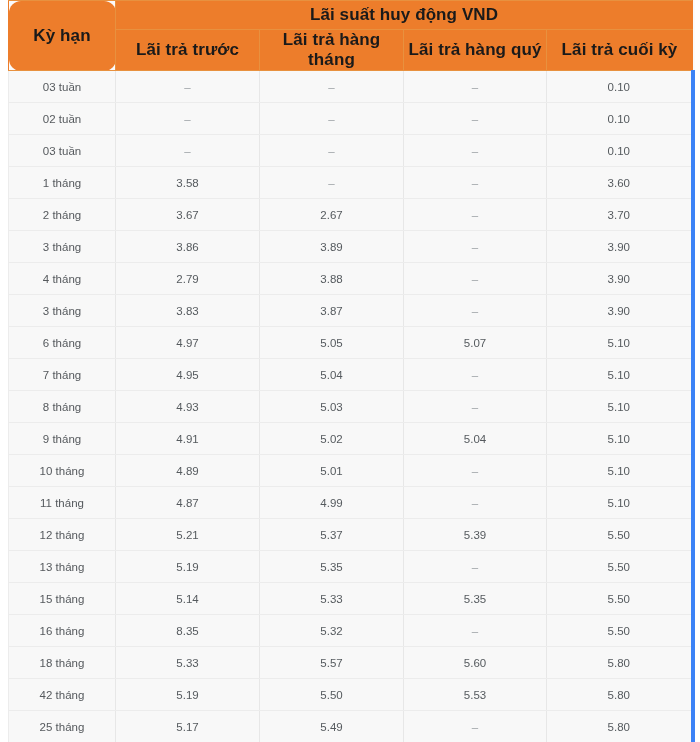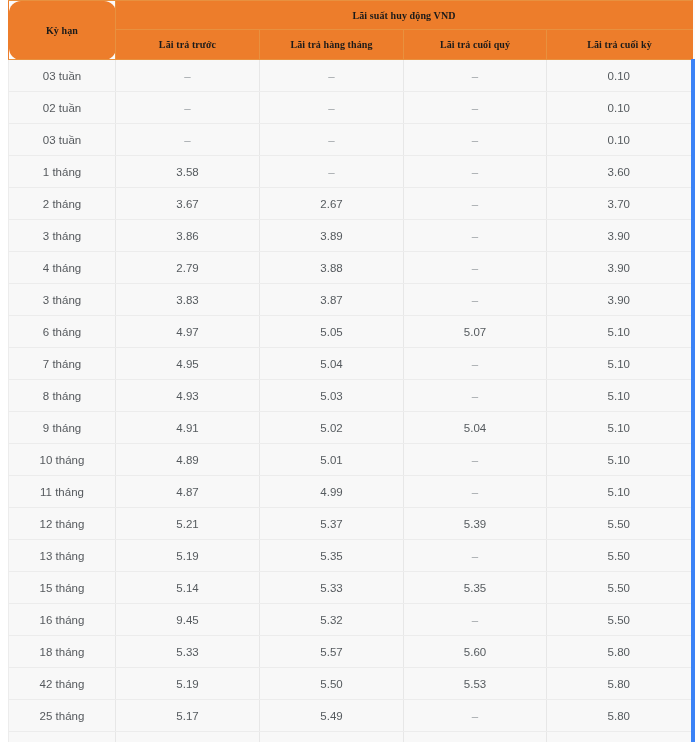--- a/index.html
+++ b/index.html
@@ -33,28 +33,27 @@
   col.c-term  { width: 107px; }
   col.c-pre   { width: 144px; }
   col.c-month { width: 144px; }
   col.c-quart { width: 143px; }
   col.c-end   { width: 146px; }
 
   
   thead th {
     background: #ED7D2B;
     color: #1a1a1a;
-    font-size: 10px;
+    font-size: 17px;
     font-weight: bold;
     text-align: center;
     vertical-align: middle;
     border: 1px solid #e8913f;
     padding: 0 4px;
     letter-spacing: 0.1px;
-    font-family: Liberation Serif, serif;
   }
   th.term-head {
     height: 57px;
     border-left: 1px solid #ED7D2B;
     border-radius: 12px;
   }
   th.group-head {
     height: 28px;
     border-right: 1px solid #ED7D2B;
   }
@@ -105,21 +104,21 @@
       <col class="c-end">
     </colgroup>
     <thead>
       <tr>
         <th class="term-head" rowspan="2">Kỳ hạn</th>
         <th class="group-head" colspan="4">Lãi suất huy động VND</th>
       </tr>
       <tr class="sub-head-row">
         <th>Lãi trả trước</th>
         <th>Lãi trả hàng tháng</th>
-        <th>Lãi trả cuối quý</th>
+        <th>Lãi trả hàng quý</th>
         <th>Lãi trả cuối kỳ</th>
       </tr>
     </thead>
     <tbody id="rate-body">
         <tr>
           <td class="term-cell">03 tuần</td>
           <td class="empty-cell">–</td>
           <td class="empty-cell">–</td>
           <td class="empty-cell">–</td>
           <td class="last-col">0.10</td>
@@ -231,21 +230,21 @@
         </tr>
         <tr>
           <td class="term-cell">15 tháng</td>
           <td>5.14</td>
           <td>5.33</td>
           <td>5.35</td>
           <td class="last-col">5.50</td>
         </tr>
         <tr>
           <td class="term-cell">16 tháng</td>
-          <td>9.45</td>
+          <td>8.35</td>
           <td>5.32</td>
           <td class="empty-cell">–</td>
           <td class="last-col">5.50</td>
         </tr>
         <tr>
           <td class="term-cell">18 tháng</td>
           <td>5.33</td>
           <td>5.57</td>
           <td>5.60</td>
           <td class="last-col">5.80</td>

